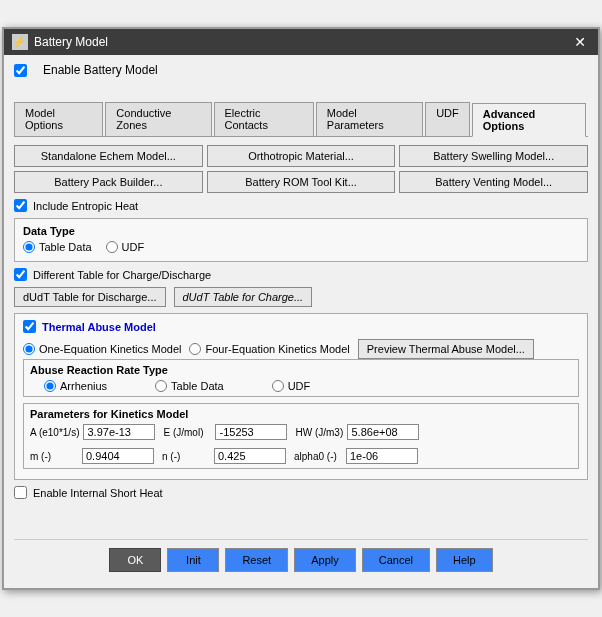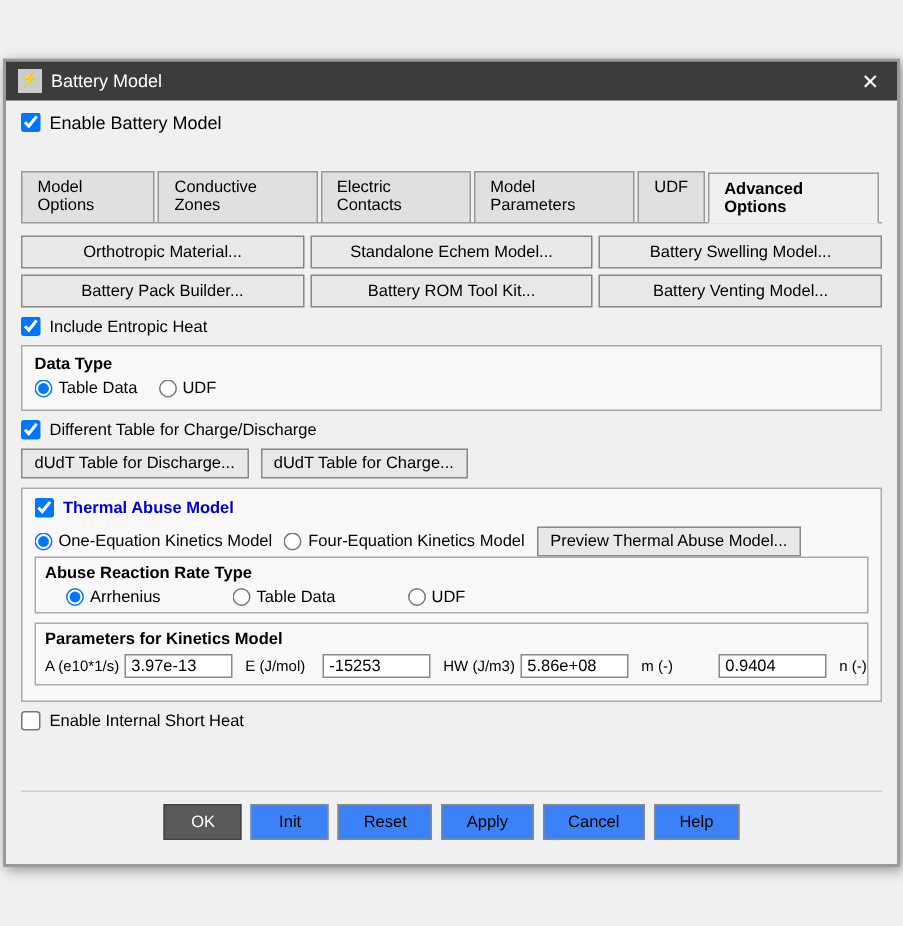--- a/index.html
+++ b/index.html
@@ -53,22 +53,22 @@
       font-size: 14px;
       cursor: pointer;
       padding: 0 4px;
       line-height: 1;
     }
     .window-body {
       padding: 8px 10px;
     }
     .enable-row {
       display: flex;
-      align-items: flex-start;
-      gap: 6px;
+      align-items: center;
+      gap: 16px;
       margin-bottom: 25px;
     }
     .tabs-row {
       display: flex;
       border-bottom: 1px solid #999;
       margin-bottom: 8px;
     }
     .tab {
       padding: 4px 10px;
       border: 1px solid #999;
@@ -189,21 +189,21 @@
       padding: 4px 6px;
       margin-bottom: 4px;
     }
     .params-title {
       font-size: 11px;
       font-weight: bold;
       margin-bottom: 4px;
     }
     .params-grid {
       display: flex;
-      flex-direction: row;
+      flex-direction: column;
       gap: 8px;
     }
     .params-row-data {
       display: flex;
       align-items: center;
       gap: 4px;
     }
     .param-label {
       font-size: 10px;
       white-space: nowrap;
@@ -269,22 +269,22 @@
     <div class="tabs-row">
       <div class="tab">Model Options</div>
       <div class="tab">Conductive Zones</div>
       <div class="tab">Electric Contacts</div>
       <div class="tab">Model Parameters</div>
       <div class="tab">UDF</div>
       <div class="tab active">Advanced Options</div>
     </div>
 
     <div class="btn-row">
+      <button class="tool-btn">Standalone Echem Model...</button>
       <button class="tool-btn">Orthotropic Material...</button>
-      <button class="tool-btn">Standalone Echem Model...</button>
       <button class="tool-btn">Battery Swelling Model...</button>
     </div>
 
     <div class="btn-row">
       <button class="tool-btn">Battery Pack Builder...</button>
       <button class="tool-btn">Battery ROM Tool Kit...</button>
       <button class="tool-btn">Battery Venting Model...</button>
     </div>
 
     <div class="checkbox-row">
@@ -306,21 +306,21 @@
       </div>
     </div>
 
     <div class="checkbox-row">
       <input type="checkbox" id="diffTable" checked="" style="">
       <label for="diffTable" class="check-label">Different Table for Charge/Discharge</label>
     </div>
 
     <div style="display:flex; gap:4px; margin-bottom:6px;">
       <button class="sub-btn" style="margin-top:0;">dUdT Table for Discharge...</button>
-      <button class="sub-btn" style="margin-top:0;">dUdT Table for Charge...</button>
+      <button class="sub-btn" style="margin-top:0;font-style:italic;">dUdT Table for Charge...</button>
     </div>
 
     <div class="thermal-section">
       <div class="thermal-header">
         <input type="checkbox" id="thermalAbuse" checked="" style="">
         <label for="thermalAbuse" class="thermal-label">Thermal Abuse Model</label>
       </div>
 
       <div class="kinetics-row">
         <div class="radio-item">

